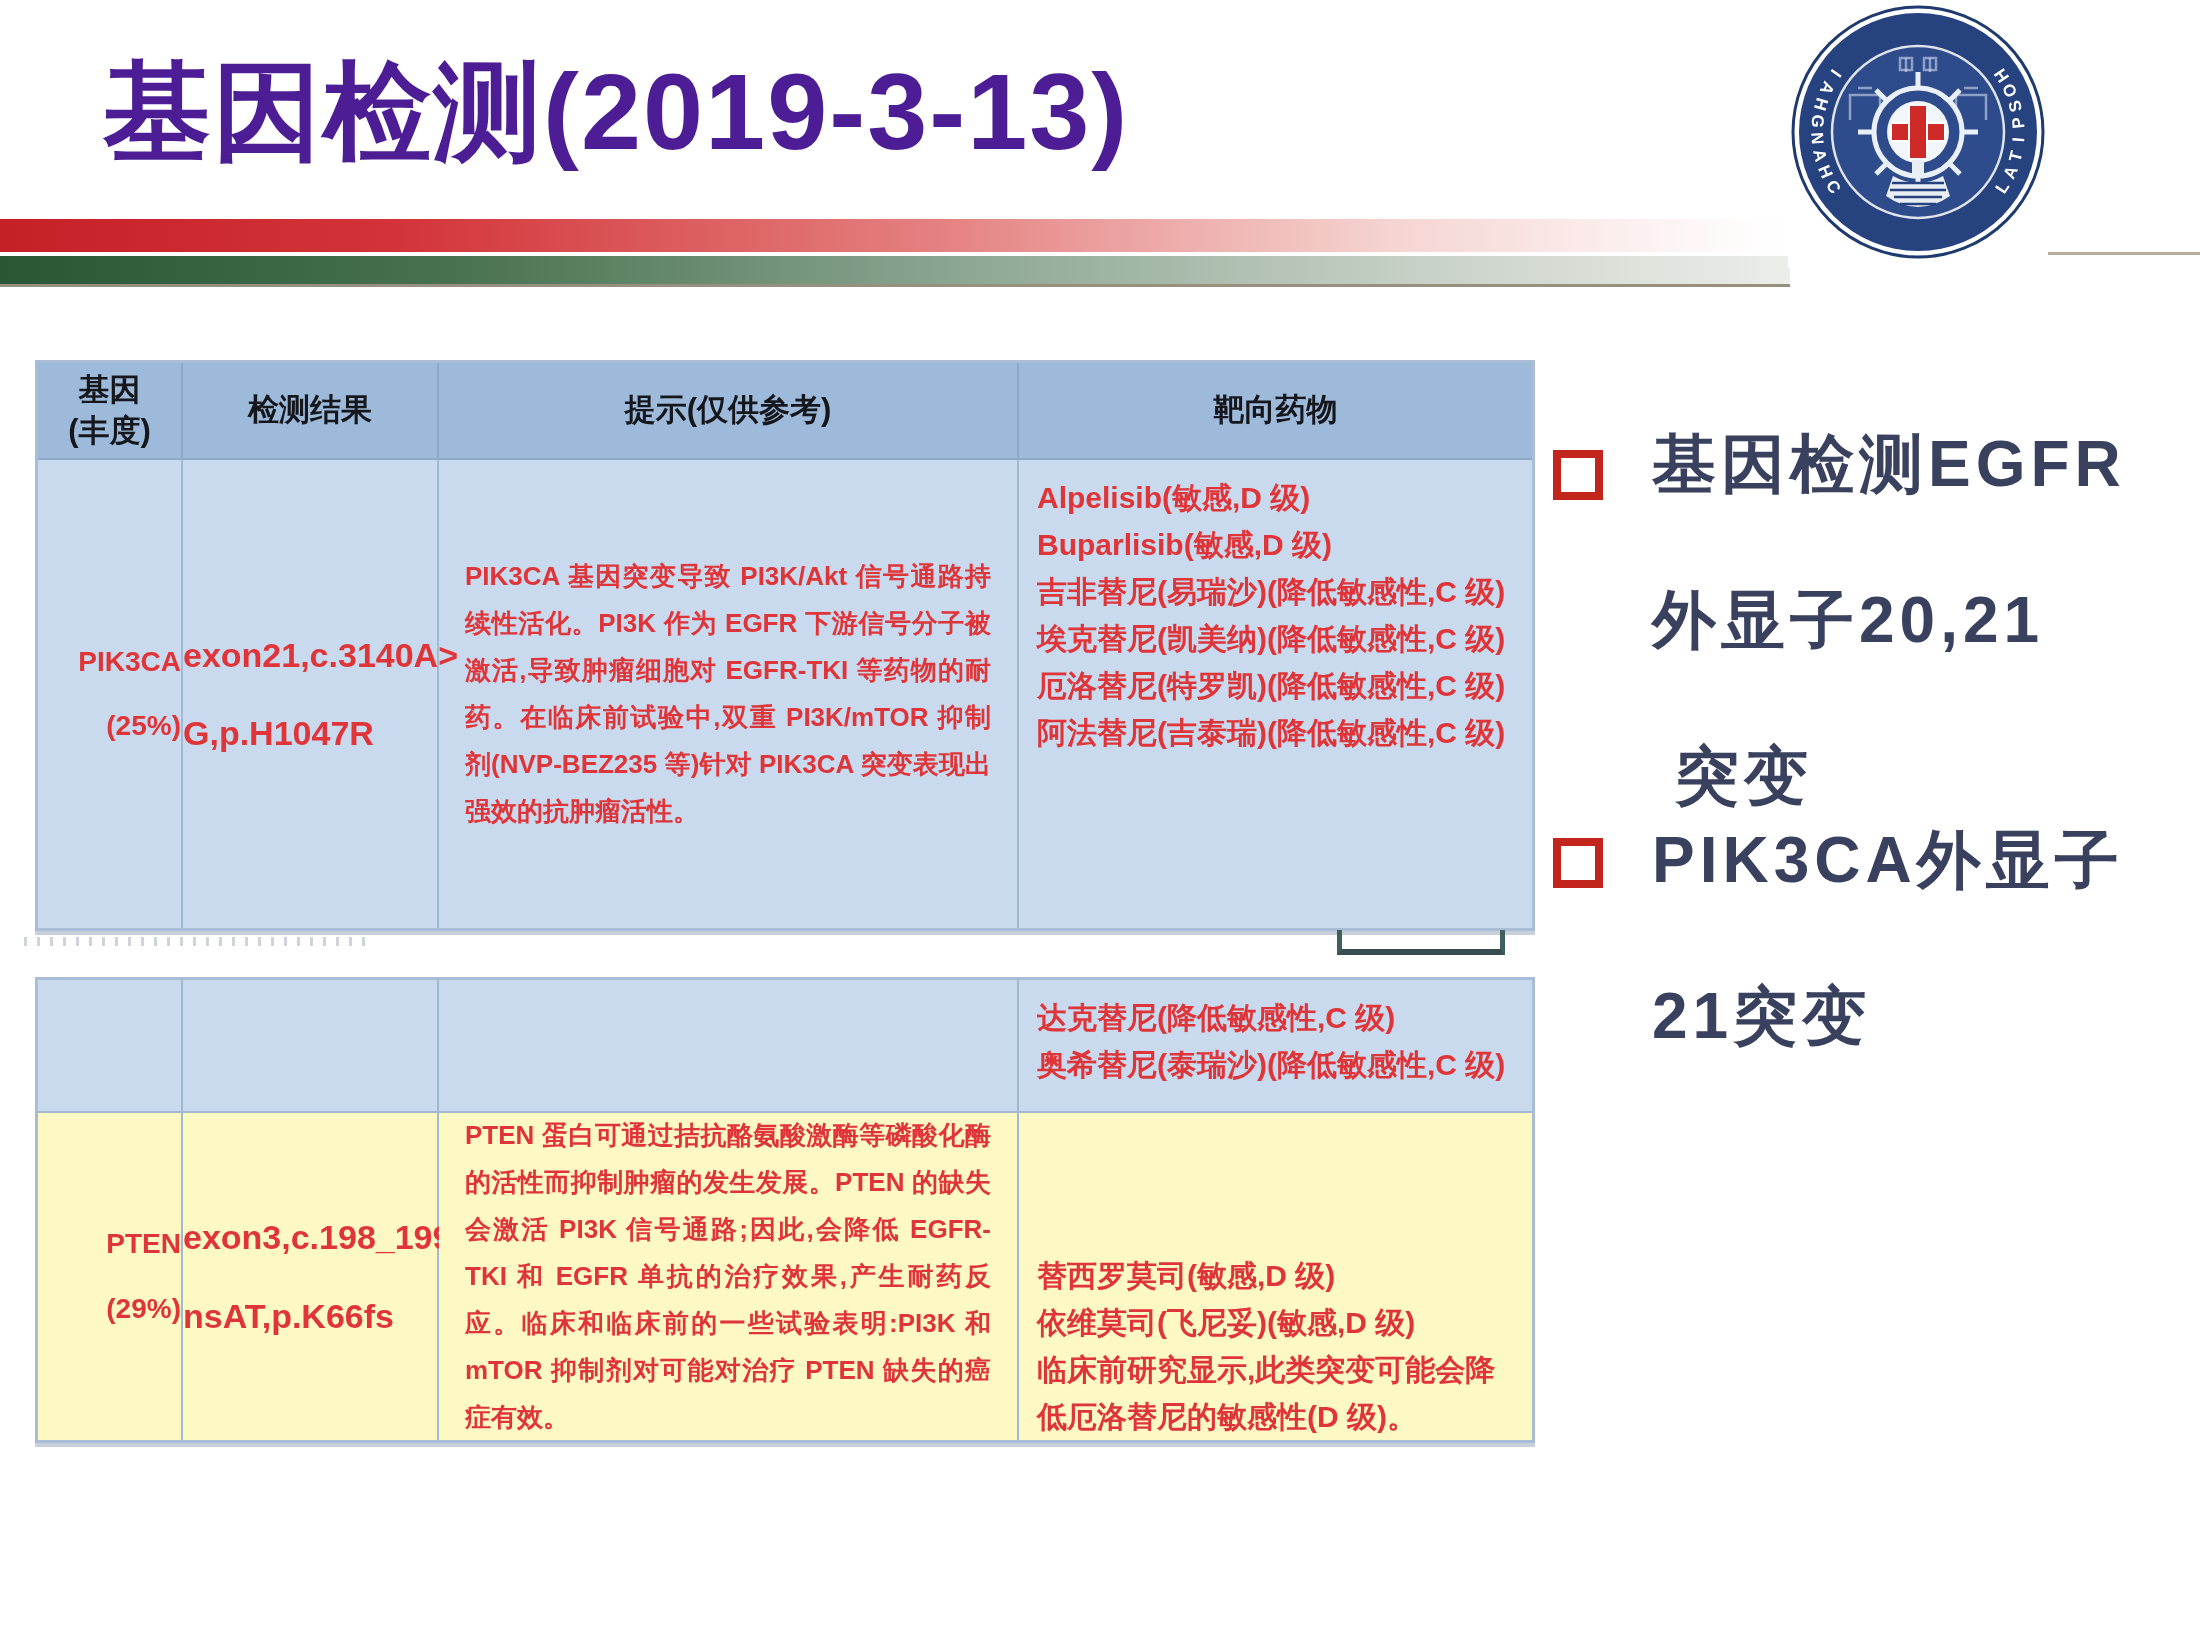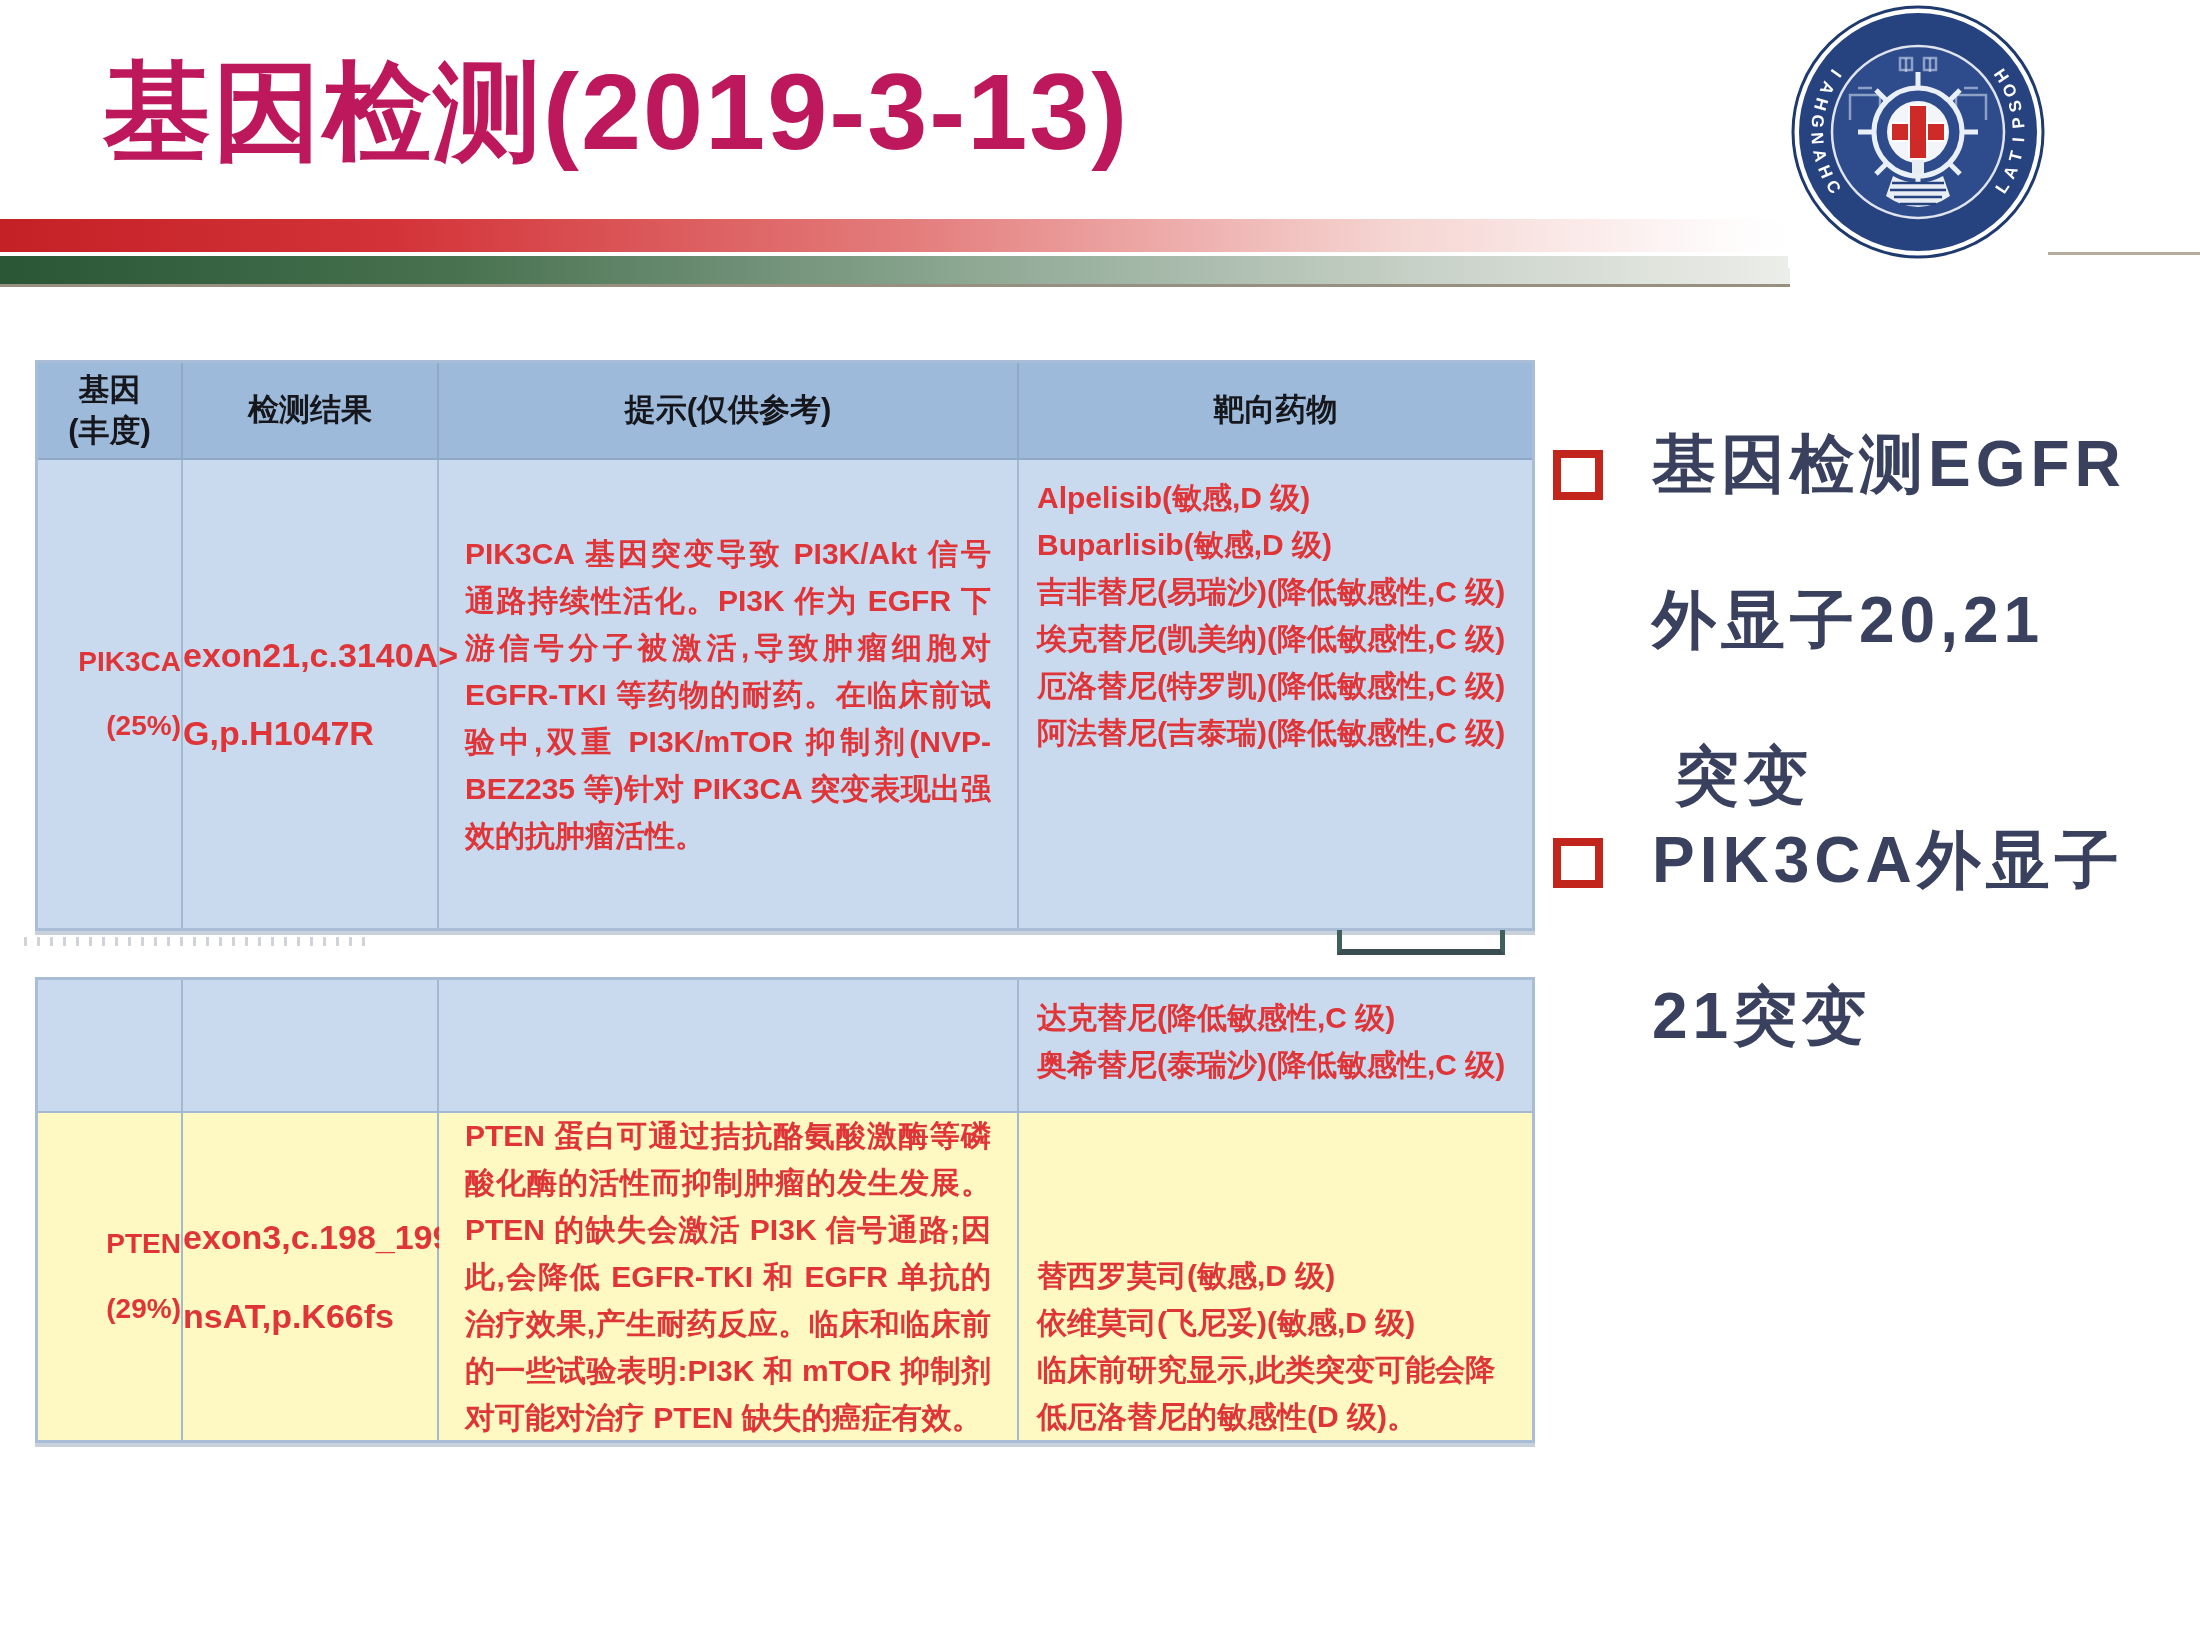--- a/index.html
+++ b/index.html
@@ -1,21 +1,21 @@
 <!DOCTYPE html>
 <html><head>
 <meta charset="utf-8">
 <style>
   html,body{margin:0;padding:0;background:#ffffff;}
   .slide{position:relative;width:2200px;height:1635px;background:#ffffff;overflow:hidden;
          font-family:"Liberation Sans","DejaVu Sans",sans-serif;}
 
   
   .title{position:absolute;left:103px;top:40px;font-size:108px;font-weight:bold;
-         color:#be185d;letter-spacing:2px;white-space:nowrap;}
+         color:#4c1d95;letter-spacing:2px;white-space:nowrap;}
 
   
   .bar-red{position:absolute;left:0;top:219px;width:1790px;height:33px;
     background:linear-gradient(to right,#C42127 0%,#D33338 22%,#E4807F 52%,#F5D5D2 78%,#FEFAFA 96%,#ffffff 100%);}
   .bar-green{position:absolute;left:0;top:256px;width:1790px;height:28px;
     background:linear-gradient(to right,#2A5636 0%,#47714F 25%,#8FA995 55%,#C9D2C8 80%,#ECEEE9 100%);
     border-bottom:3px solid #97907E;}
   .hairline-right{position:absolute;left:1790px;top:252px;width:410px;height:3px;background:#B5AD9C;}
 
   
@@ -34,21 +34,21 @@
   .th:nth-child(4){border-right:none;}
   .td{border-right:2px solid #A3B9D1;color:#DF3438;font-weight:bold;box-sizing:border-box;}
   .td.last{border-right:none;}
   .td.rowA{border-bottom:2px solid #A3B9D1;}
   .td.white{background:#fef9c3;}
   .cell-center{display:flex;flex-direction:column;align-items:flex-end;justify-content:center;
       font-size:28px;line-height:2.3;text-align:center;}
   .cell-left{display:flex;flex-direction:column;align-items:flex-start;justify-content:center;
       font-size:34px;line-height:2.3;}
   .hint{display:flex;flex-direction:column;justify-content:center;padding:0 26px;
-      font-size:30px;line-height:47px;text-align:justify;}
+      font-size:26px;line-height:47px;text-align:justify;}
   .drugs{padding:14px 10px 0 18px;font-size:30px;line-height:47px;}
   .drugs.vcenter{display:flex;flex-direction:column;justify-content:flex-end;padding-top:0;}
   .drug-line{margin:0;}
 
   
   .smudge{position:absolute;left:24px;top:937px;width:345px;height:9px;opacity:.5;
     background:repeating-linear-gradient(90deg,rgba(100,112,128,.6) 0 3px,transparent 3px 13px);
     filter:blur(.6px);}
   .bracket{position:absolute;left:1337px;top:930px;width:158px;height:19px;
     border-left:5px solid #40605E;border-right:5px solid #40605E;border-bottom:6px solid #3A4E52;}

